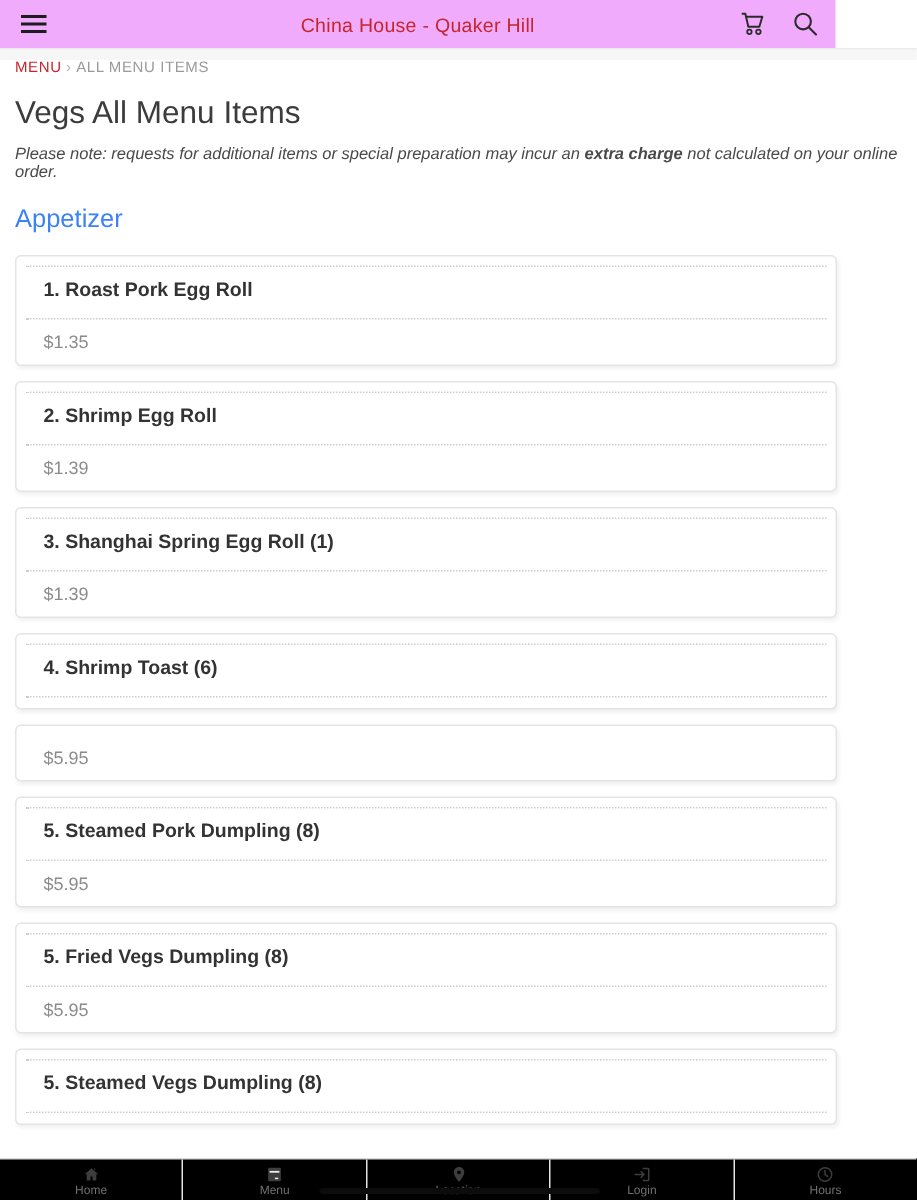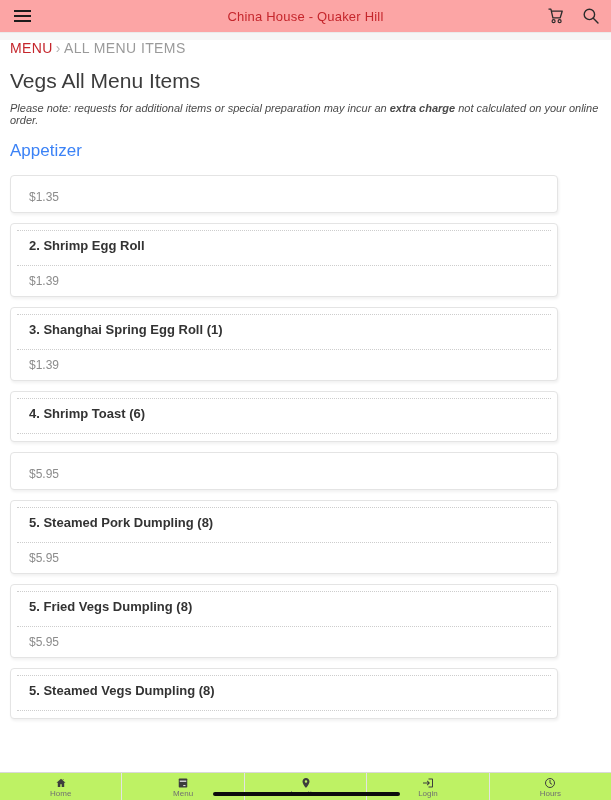--- a/index.html
+++ b/index.html
@@ -1,51 +1,51 @@
 <!DOCTYPE html>
 <html><head>
 <meta charset="utf-8">
 <style>
   * { margin:0; padding:0; box-sizing:border-box; }
   html,body { width:611px; height:800px; overflow:hidden; background:#fff;
     font-family:"Liberation Sans","DejaVu Sans",sans-serif; }
 
   
-  .app-header { position:fixed; top:0; left:0; width:611px; height:32px;
-    background:#fca5a5; display:flex; align-items:center; z-index:30; }
+  .app-header { position:fixed; top:0; left:0; width:557px; height:32px;
+    background:#f0abfc; display:flex; align-items:center; z-index:30; }
   .hamburger { margin-left:14px; width:17px; cursor:pointer; }
   .hamburger span { display:block; width:17px; height:2.4px; background:#1c1c1c; margin:2.8px 0; }
   .app-title { position:absolute; left:0; right:0; text-align:center;
     font-size:13px; letter-spacing:.2px; }
   .header-icons { margin-left:auto; display:flex; align-items:center; gap:17px; padding-right:11px; z-index:2; }
   .hicon { width:18px; height:18px; display:block; cursor:pointer; }
 
   .header-strip { position:fixed; top:32px; left:0; width:611px; height:8px;
     background:#f6f6f6; border-top:1px solid #ebebeb; z-index:29; }
 
   
   .content { padding:0 10px; margin-top:40px; }
-  .breadcrumb { margin-top:12px; font-size:14px; letter-spacing:.4px; color:#9a9a9a; }
+  .breadcrumb { margin-top:12px; font-size:10px; letter-spacing:.4px; color:#9a9a9a; }
   .breadcrumb .crumb-menu { cursor:pointer; }
   .breadcrumb .sep { margin:0 3px; color:#b5b5b5; }
   .page-title { margin-top:13px; font-size:21px; font-weight:400; color:#3c3c3c; line-height:1.15; }
   .note { margin-top:9px; font-size:11px; font-style:italic; color:#4a4a4a; }
   .note b { font-weight:bold; }
   .section-title { margin-top:15px; font-size:17px; font-weight:400; color:#3b82f6; }
 
   .cards { margin-top:14px; }
   .card { width:548px; background:#fff; border:1px solid #e4e4e4; border-radius:4px;
     box-shadow:1px 2px 3px rgba(0,0,0,.06); margin-bottom:10px; padding:6px 6px 7px; cursor:pointer; }
   .card-title { border-top:1px dotted #cdcdcd; border-bottom:1px dotted #cdcdcd;
     padding:7px 12px 11px; font-size:13px; font-weight:bold; color:#333; line-height:16px; }
   .card-price { padding:8px 12px 0; font-size:12px; color:#8c8c8c; line-height:15px; min-height:15px; }
 
   
   .bottom-nav { position:fixed; bottom:0; left:0; width:611px; height:28px;
-    background:#bef264; border-top:1px solid #d9d9d9; display:flex; z-index:40; }
+    background:#000000; border-top:1px solid #d9d9d9; display:flex; z-index:40; }
   .nav-item { flex:1; display:flex; flex-direction:column; align-items:center;
     justify-content:center; gap:1px; border-left:1px solid #e3e3e3; cursor:pointer; padding-top:2px; }
   .nav-item:first-child { border-left:none; }
   .nav-item svg { width:12px; height:12px; display:block; }
   .nav-label { font-size:8px; color:#707070; line-height:8px; }
   .gesture-bar { position:fixed; left:213px; bottom:4px; width:187px; height:4.5px;
     background:#0c0c0c; border-radius:3px; z-index:50; }
 </style>
 </head>
 <body>
@@ -78,20 +78,21 @@
   </nav>
 
   <h1 class="page-title">Vegs All Menu Items</h1>
 
   <p class="note"><span>Please note: requests for additional items or special preparation may incur an </span><b>extra charge</b><span> not calculated on your online order.</span></p>
 
   <h2 class="section-title">Appetizer</h2>
 
   <div class="cards">
     <div class="card">
+      <div class="card-title">1. Roast Pork Egg Roll</div>
       <div class="card-price">$1.35</div>
     </div>
     <div class="card">
       <div class="card-title">2. Shrimp Egg Roll</div>
       <div class="card-price">$1.39</div>
     </div>
     <div class="card">
       <div class="card-title">3. Shanghai Spring Egg Roll (1)</div>
       <div class="card-price">$1.39</div>
     </div>

